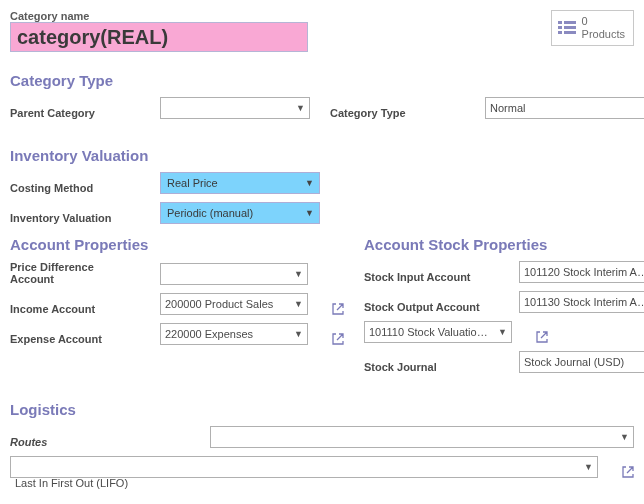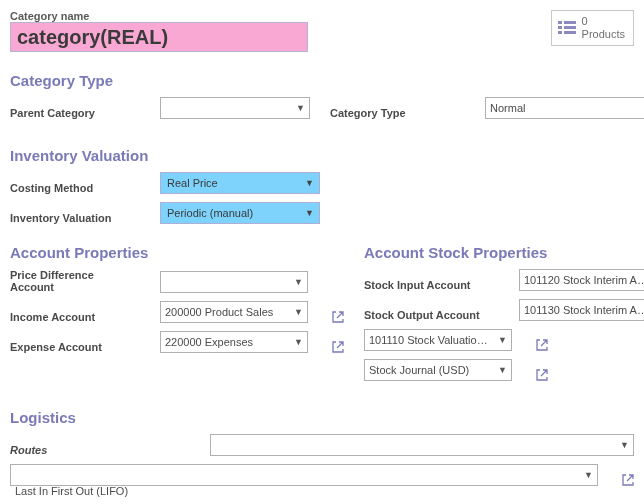--- a/index.html
+++ b/index.html
@@ -215,21 +215,21 @@
   </div>
 </div>
 <div class="field-row">
   <div class="field-label">Inventory Valuation</div>
   <div class="select-purple">
     <span class="val">Periodic (manual)</span>
     <span class="caret">▼</span>
   </div>
 </div>
 
-<div class="two-col" style="margin-top:20px;">
+<div class="two-col" style="margin-top:12px;">
   <div class="col">
     <div class="section-title" style="margin-top:0">Account Properties</div>
     <div class="field-row">
       <div class="field-label">Price Difference Account</div>
       <div class="select-plain w148">
         <span class="val"></span>
         <span class="caret">▼</span>
       </div>
     </div>
     <div class="field-row">
@@ -288,20 +288,21 @@
         <span class="val">101110 Stock Valuation Accou</span>
         <span class="caret">▼</span>
       </div>
       <span class="ext-link">
         <svg width="12" height="12" viewBox="0 0 12 12">
             <path d="M4 1H1v10h10V8M7 1h4v4M11 1L5 7" stroke="#7a7ab8" stroke-width="1.3" fill="none"></path>
           </svg>
       </span>
     </div>
     <div class="field-row">
+      <div class="field-label-r">Stock Journal</div>
       <div class="select-plain w148">
         <span class="val">Stock Journal (USD)</span>
         <span class="caret">▼</span>
       </div>
       <span class="ext-link">
         <svg width="12" height="12" viewBox="0 0 12 12">
             <path d="M4 1H1v10h10V8M7 1h4v4M11 1L5 7" stroke="#7a7ab8" stroke-width="1.3" fill="none"></path>
           </svg>
       </span>
     </div>

